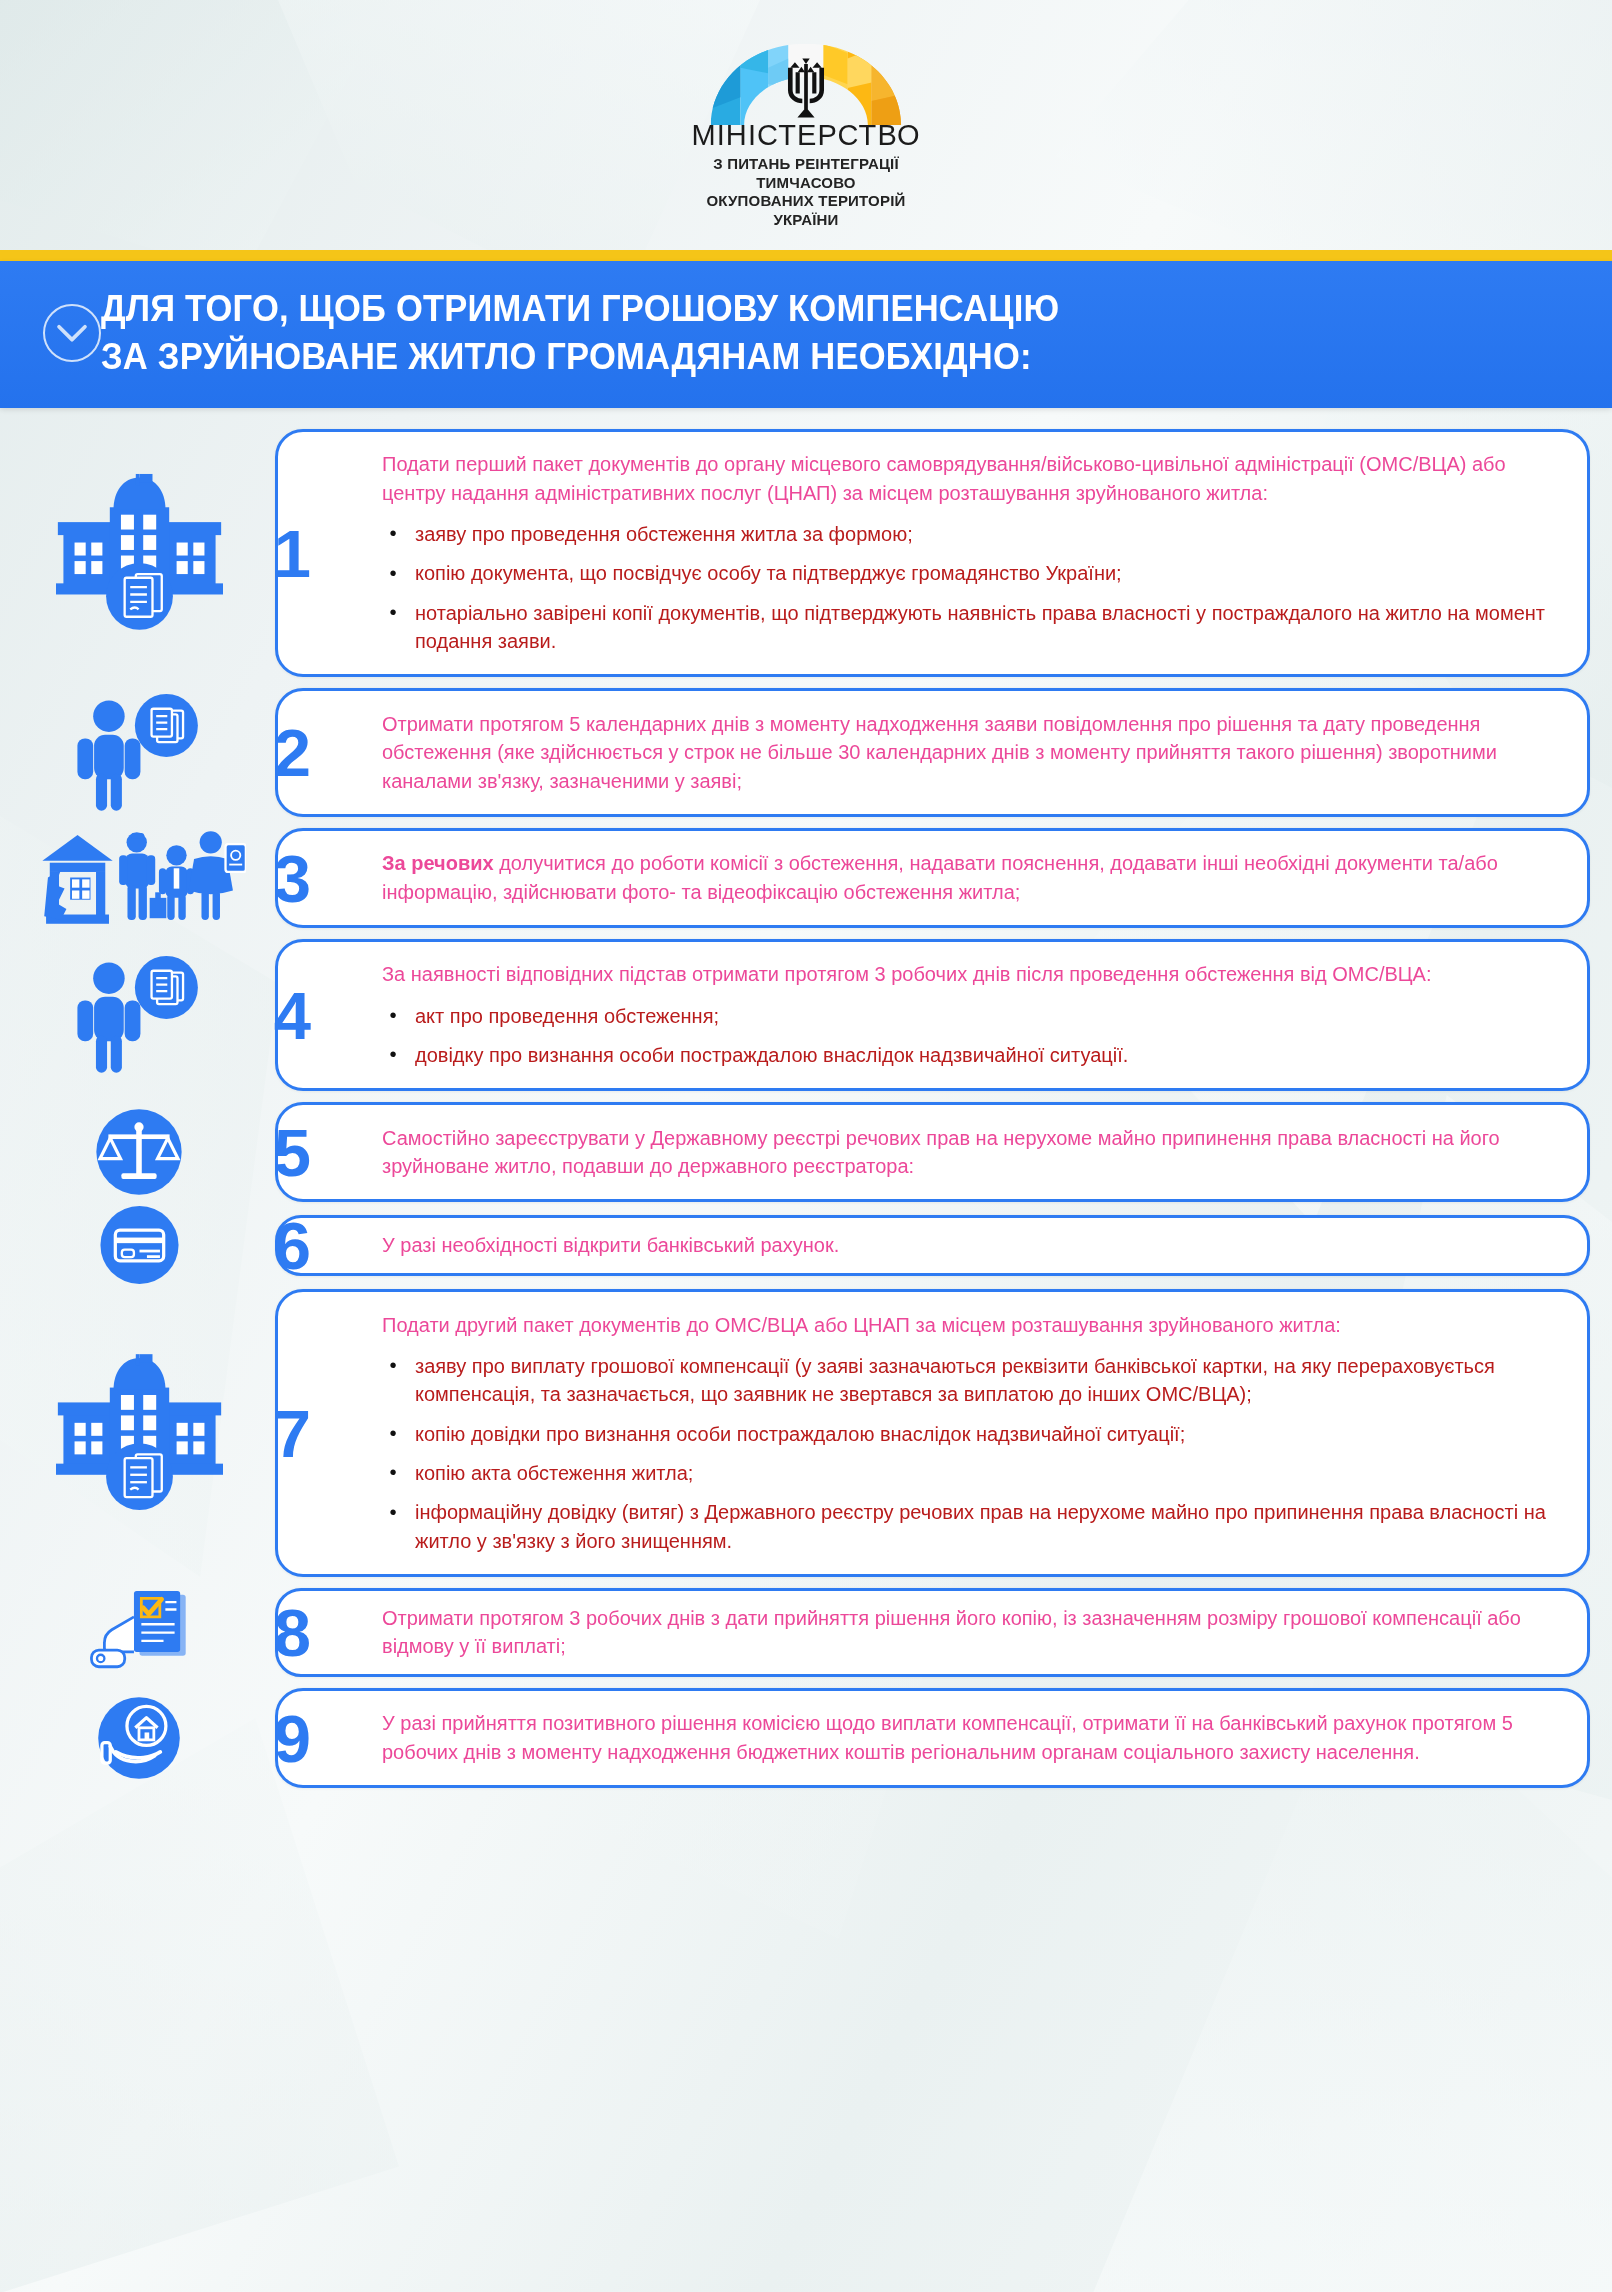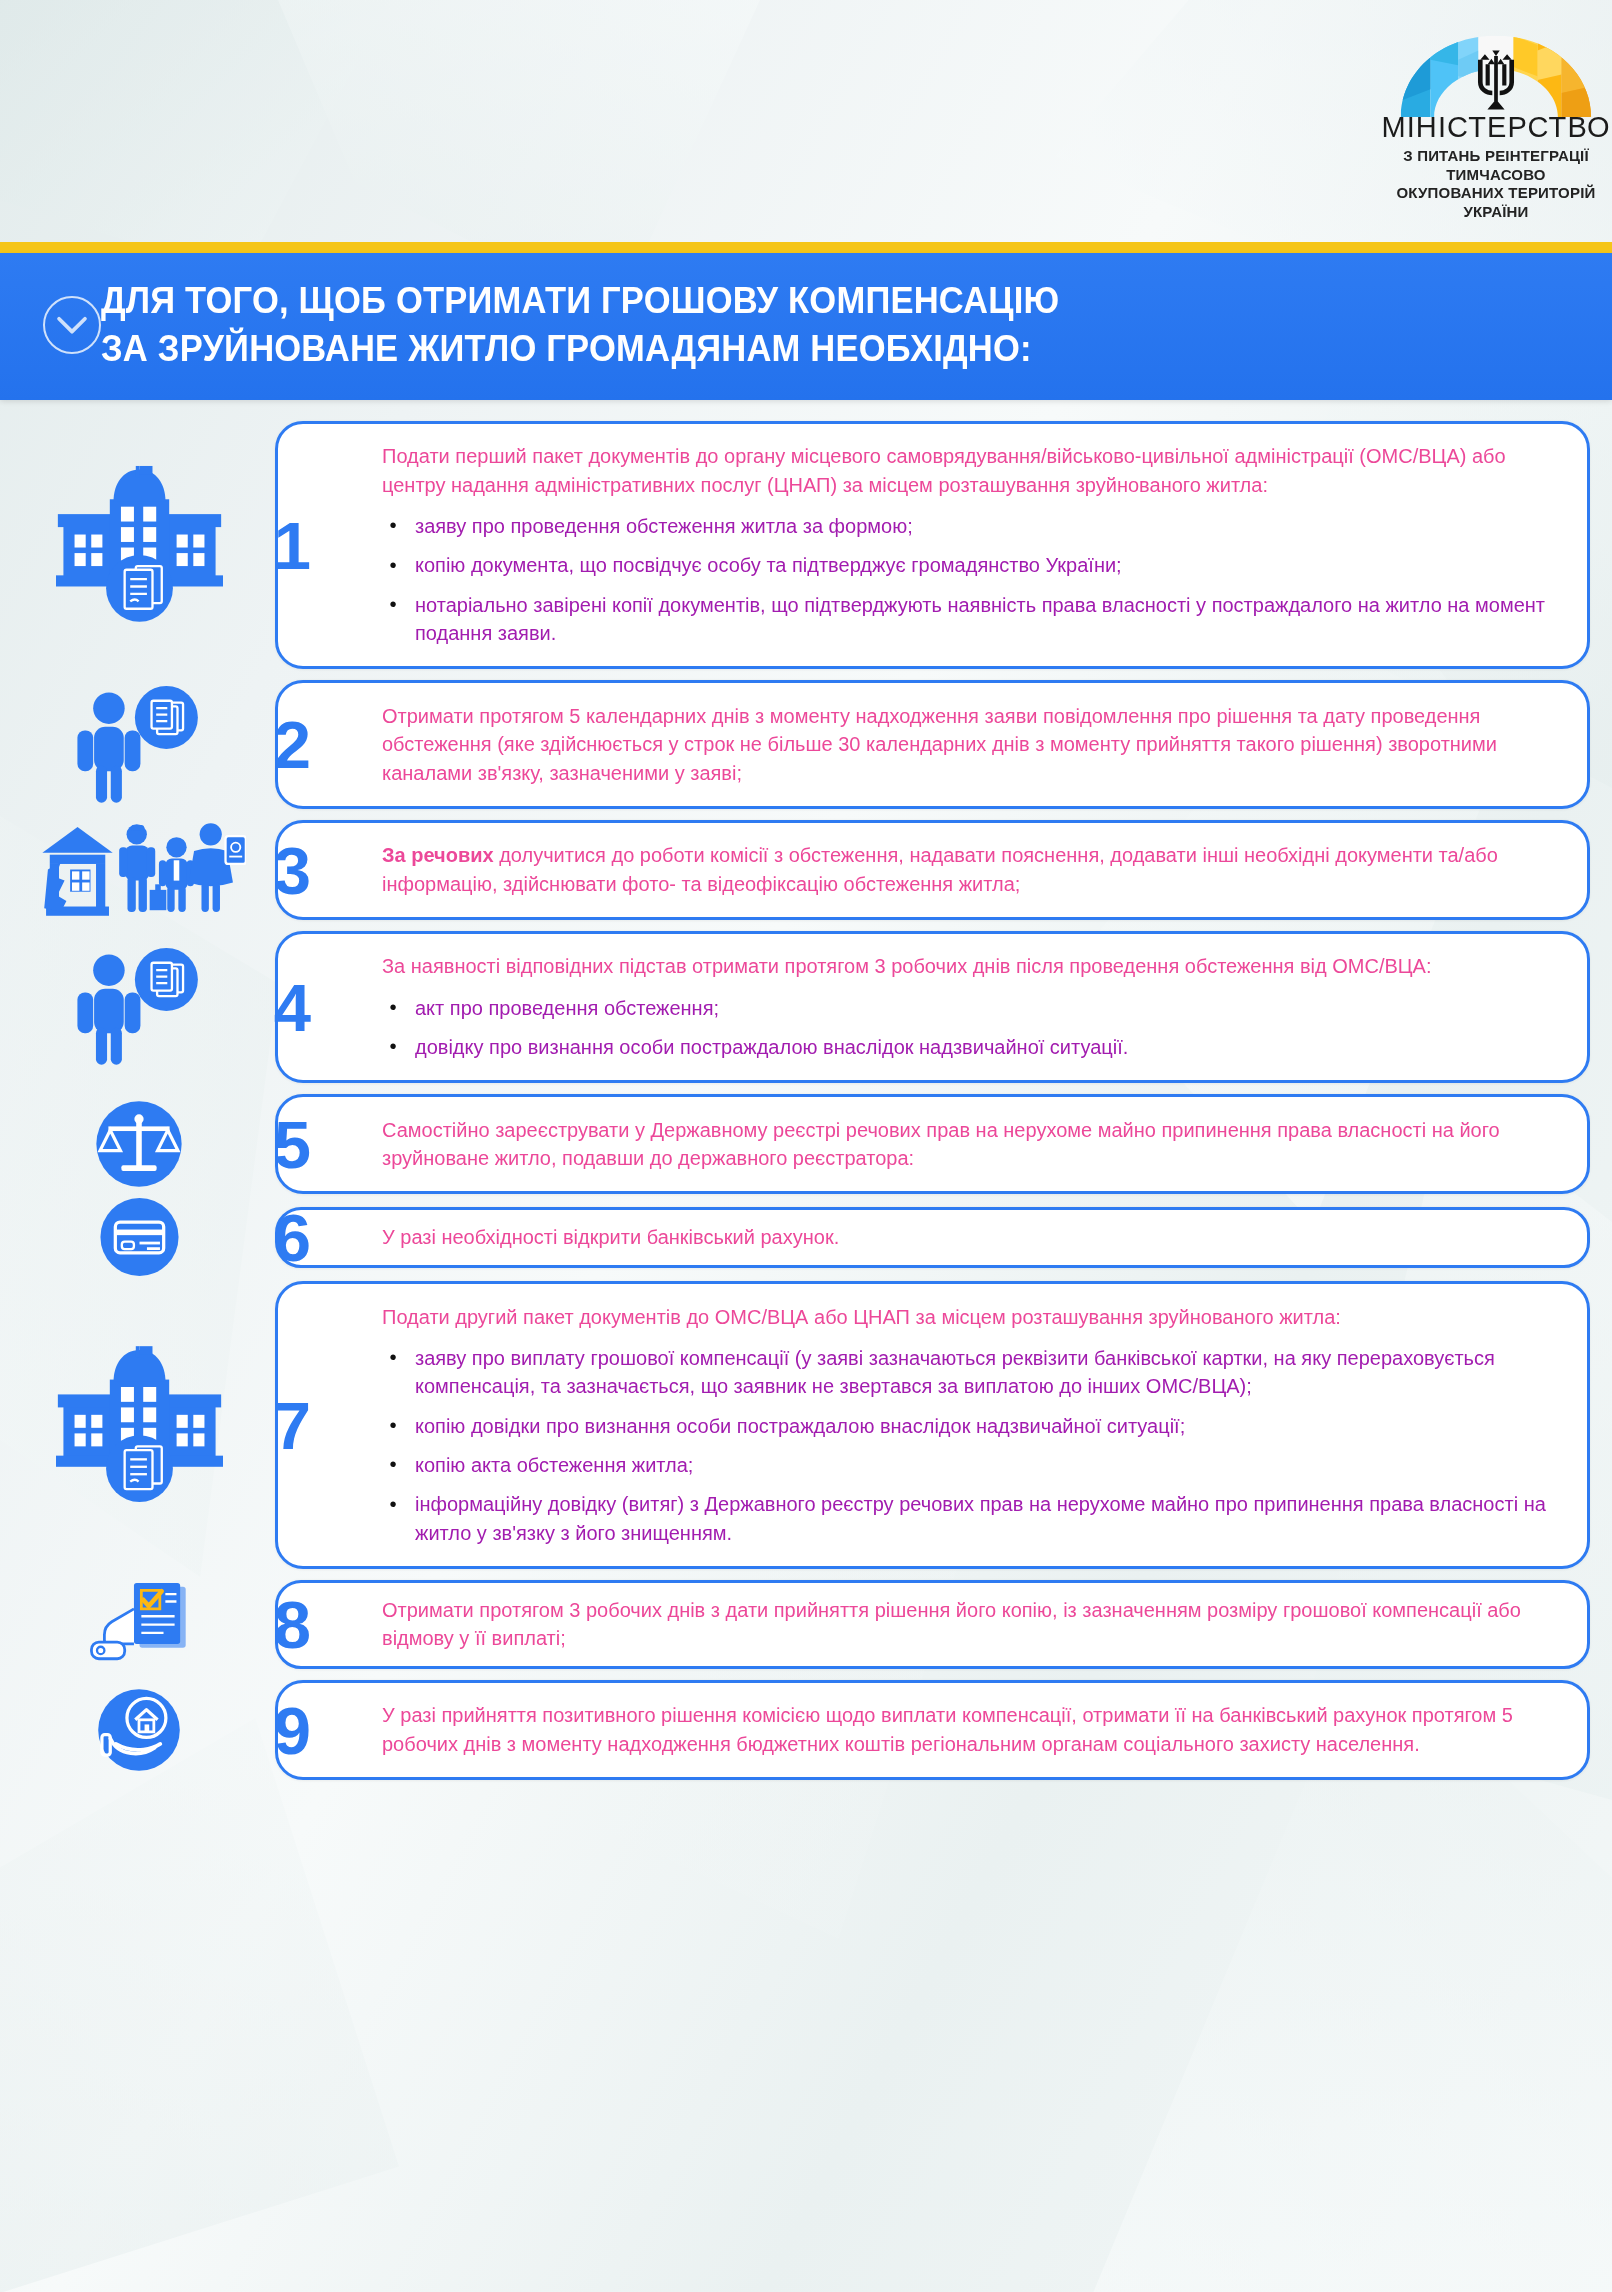--- a/index.html
+++ b/index.html
@@ -50,22 +50,22 @@
         clip-path: polygon(0 0, 100% 22%, 72% 100%, 0 82%); }
   .f10 { top:1345px; left:482px; width:482px; height:594px;
         background:linear-gradient(120deg,#f6fafa 0%, #edf3f3 100%);
         clip-path: polygon(22% 0, 100% 34%, 74% 100%, 0 72%); opacity:.4; }
 
   .content { position: relative; z-index: 2; }
 
   
   .logo-wrap {
     width: 100%;
-    display: flex; justify-content: flex-end;
-    padding-top: 32px;
+    display: flex; justify-content: center;
+    padding-top: 40px;
   }
   .logo { width: 232px; text-align: center; }
   .logo-arc { position: relative; width: 232px; height: 85px; margin: 0 auto; }
   .arc-svg { display: block; }
   .logo-title {
     font-size: 29px; letter-spacing: 1.1px; color: #1b1b1b;
     font-weight: 400; line-height: 1; margin-top: -3.7px;
   }
   .logo-sub1, .logo-sub2 {
     font-size: 15px; font-weight: bold; color: #232323;
@@ -138,21 +138,21 @@
   }
 
   .card p.lead {
     font-size: 20px; line-height: 1.42; color: #ec4899;
     text-align: left;
   }
   .card p.lead b { font-weight: bold; }
 
   ul.bullets { list-style: none; margin-top: 11px; }
   ul.bullets li {
-    font-size: 20px; line-height: 1.42; color: #a21caf;
+    font-size: 20px; line-height: 1.42; color: #b91c1c;
     position: relative;
     padding-left: 33px;
     margin-bottom: 11px;
   }
   ul.bullets li:last-child { margin-bottom: 0; }
   ul.bullets li::before {
     content: "•";
     position: absolute; left: 7.4px; top: -0.9px;
     font-size: 20.4px; color: #111111;
   }

